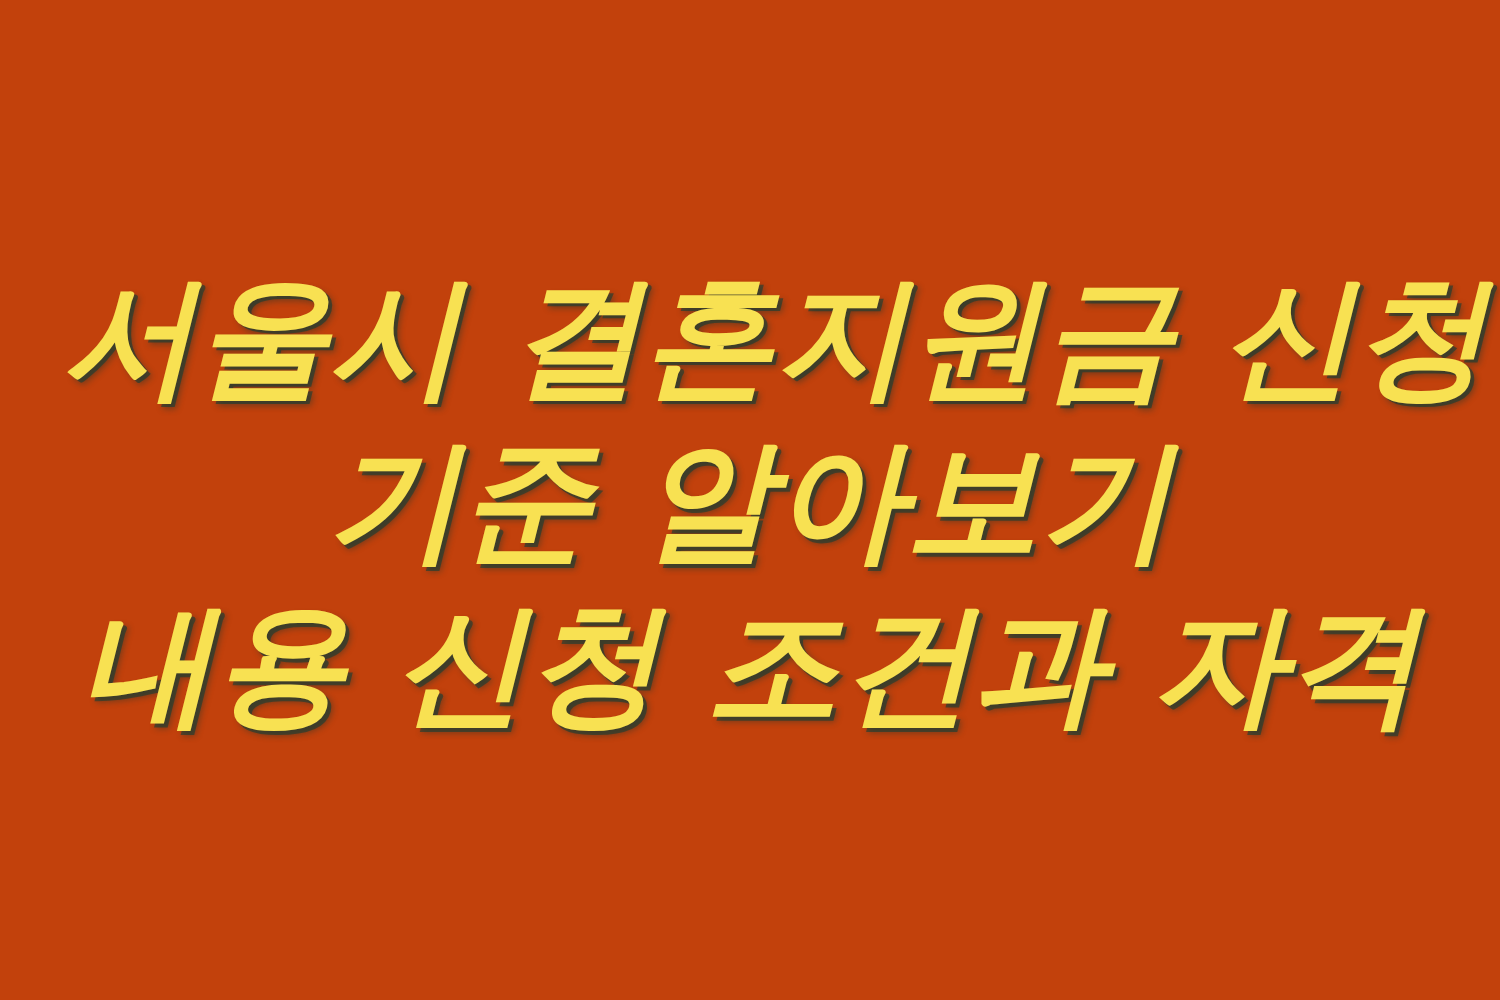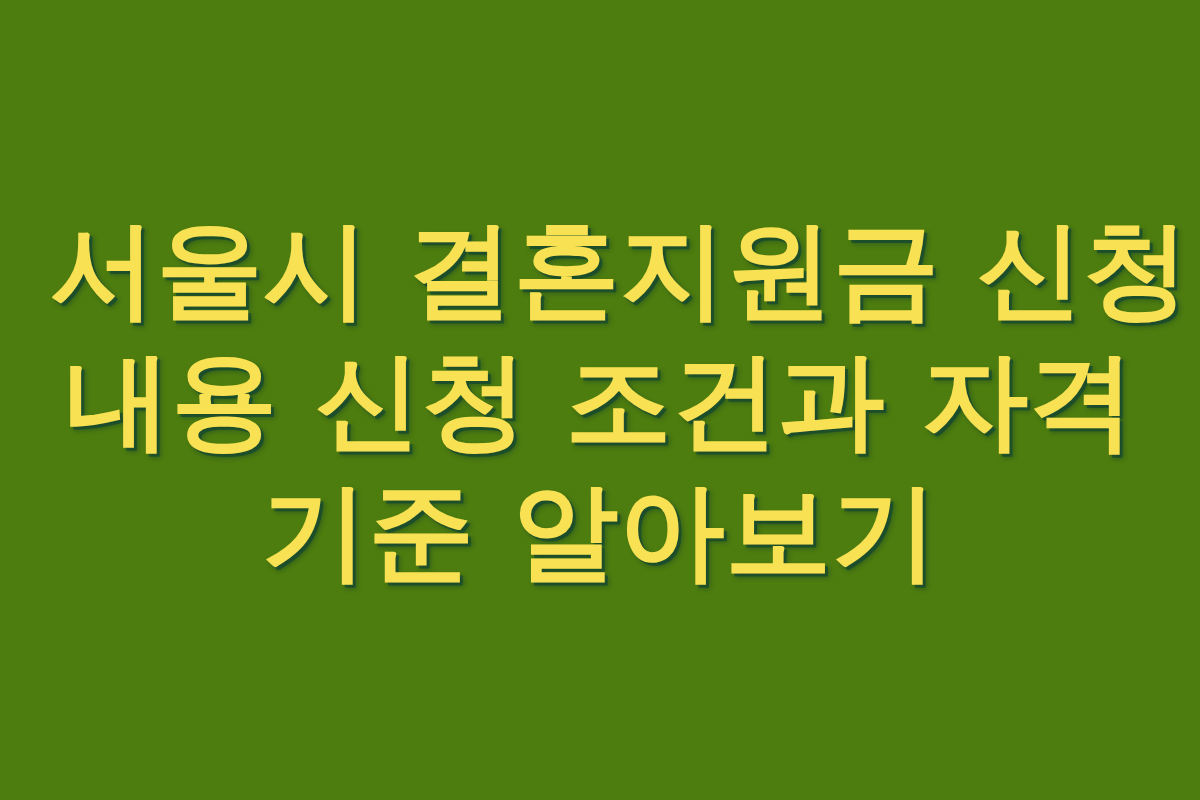--- a/index.html
+++ b/index.html
@@ -60,25 +60,25 @@
   }
 
   
   .headline-line.line-1 { font-size: 106px; }
   .headline-line.line-2 { font-size: 106px; }
   .headline-line.line-3 { font-size: 106px; }
 </style>
 </head>
 <body>
 
-<div id="banner" style="background: #4d7c0f;">
+<div id="banner" style="background: #c2410c; font-style: italic;">
 
   <div id="headline">
 
     <span class="headline-line line-1" style="color: rgb(248, 225, 82);">서울시 결혼지원금 신청</span>
 
+    <span class="headline-line line-3" style="color: rgb(248, 225, 82);">기준 알아보기</span>
+
     <span class="headline-line line-2" style="color: rgb(248, 225, 82);">내용 신청 조건과 자격</span>
-
-    <span class="headline-line line-3" style="color: rgb(248, 225, 82);">기준 알아보기</span>
 
   </div>
 
 </div>
 
 </body></html>

